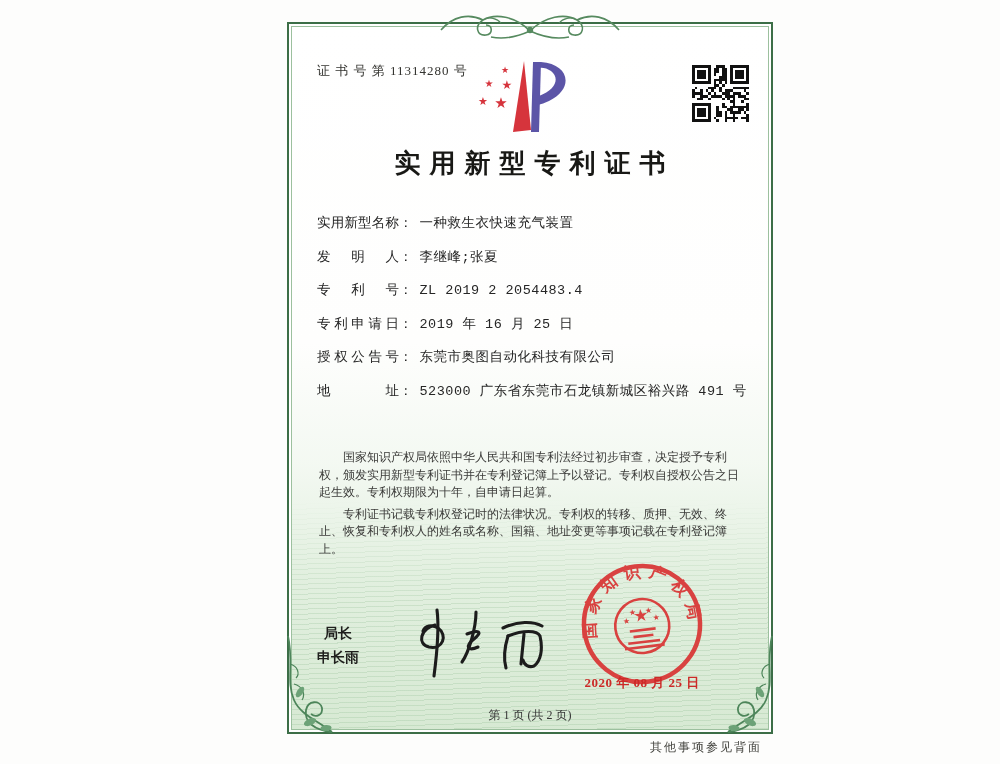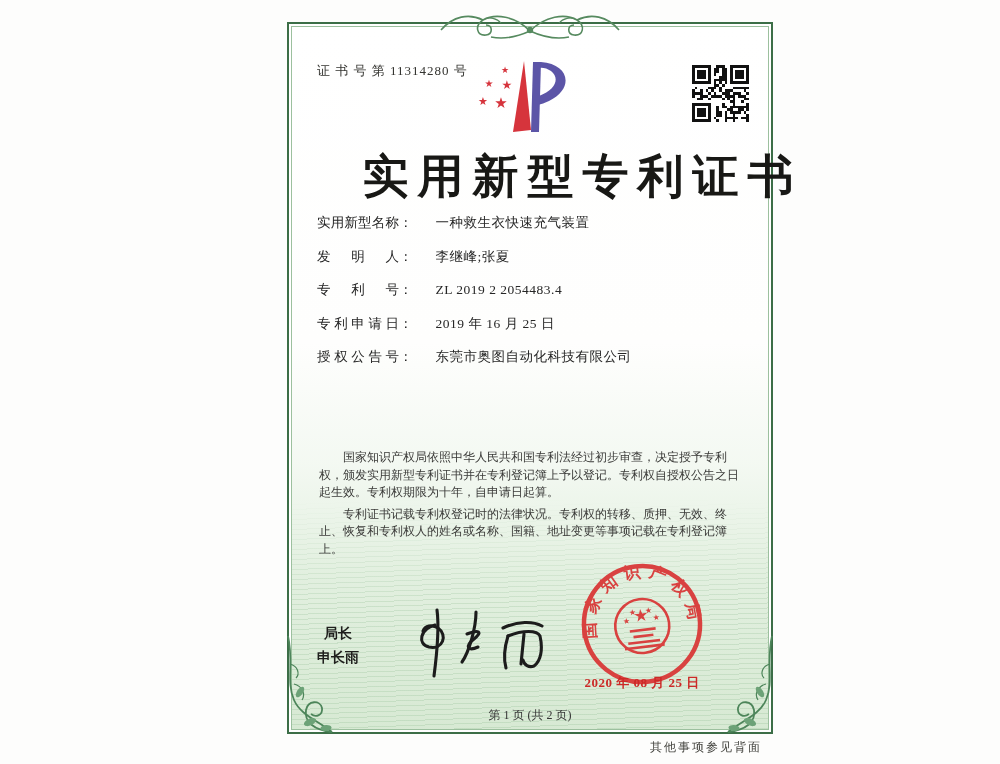--- a/index.html
+++ b/index.html
@@ -24,28 +24,28 @@
       rgba(118,173,122,.20) 0px, rgba(118,173,122,.20) 1px,
       rgba(255,255,255,0) 1px, rgba(255,255,255,0) 5px);
     -webkit-mask:linear-gradient(180deg,transparent 0,#000 45%);
             mask:linear-gradient(180deg,transparent 0,#000 45%);
   }
   .cert-no{position:absolute;left:28px;top:38px;font-size:13px;letter-spacing:1px;color:#33332f;text-align:center;}
   .logo{position:absolute;left:183px;top:32px;width:102px;height:86px;}
   .qr{position:absolute;left:403px;top:41px;width:57px;height:57px;}
   .title{
     position:absolute;left:0;top:122px;width:100%;text-align:center;
-    font-size:46px;font-weight:bold;letter-spacing:9px;text-indent:9px;color:#181815;padding-left:48px;
+    font-size:26px;font-weight:bold;letter-spacing:9px;text-indent:9px;color:#181815;
   }
   
   .fields{position:absolute;left:28px;top:190px;width:434px;}
   .frow{height:14px;margin-bottom:19.5px;font-size:13.5px;white-space:nowrap;}
   .flabel{display:inline-block;width:82px;text-align:justify;text-align-last:justify;vertical-align:top;}
   .fcolon{display:inline-block;}
-  .fvalue{display:inline-block;margin-left:23px;letter-spacing:.5px;}
+  .fvalue{display:inline-block;margin-left:7px;letter-spacing:.5px;font-family:Liberation Mono, monospace;}
   .grant2{margin-left:38px;}
   .paras{position:absolute;left:26px;top:421px;width:436px;font-size:12px;line-height:17.5px;color:#3a3a38;}
   .paras p{margin:4px;text-indent:24px;}
   
   .signer{position:absolute;left:28px;top:598px;font-size:14px;font-weight:bold;color:#1f1f1d;line-height:24px;text-align:center;}
   .autograph{position:absolute;left:116px;top:576px;width:160px;height:90px;}
   .seal{position:absolute;left:283px;top:530px;width:140px;height:140px;transform:rotate(-7deg);opacity:.9;}
   .seal-date{
     position:absolute;left:287px;top:650px;width:132px;text-align:center;
     font-size:13px;font-weight:bold;color:#cc2a28;letter-spacing:.5px;
@@ -360,20 +360,23 @@
       </div>
       <div class="frow">
         <span class="flabel">专利号</span><span class="fcolon">：</span><span class="fvalue">ZL 2019 2 2054483.4</span>
       </div>
       <div class="frow">
         <span class="flabel">专利申请日</span><span class="fcolon">：</span><span class="fvalue">2019 年 16 月 25 日</span>
       </div>
       <div class="frow">
         <span class="flabel">授权公告号</span><span class="fcolon">：</span><span class="fvalue">东莞市奥图自动化科技有限公司</span>
       </div>
+      <div class="frow">
+        <span class="flabel">地址</span><span class="fcolon">：</span><span class="fvalue">523000 广东省东莞市石龙镇新城区裕兴路 491 号</span>
+      </div>
     </div>
 
     <div class="paras">
       <p>国家知识产权局依照中华人民共和国专利法经过初步审查，决定授予专利权，颁发实用新型专利证书并在专利登记簿上予以登记。专利权自授权公告之日起生效。专利权期限为十年，自申请日起算。</p>
       <p>专利证书记载专利权登记时的法律状况。专利权的转移、质押、无效、终止、恢复和专利权人的姓名或名称、国籍、地址变更等事项记载在专利登记簿上。</p>
     </div>
 
     <div class="signer">
       <div>局长</div>
       <div>申长雨</div>

